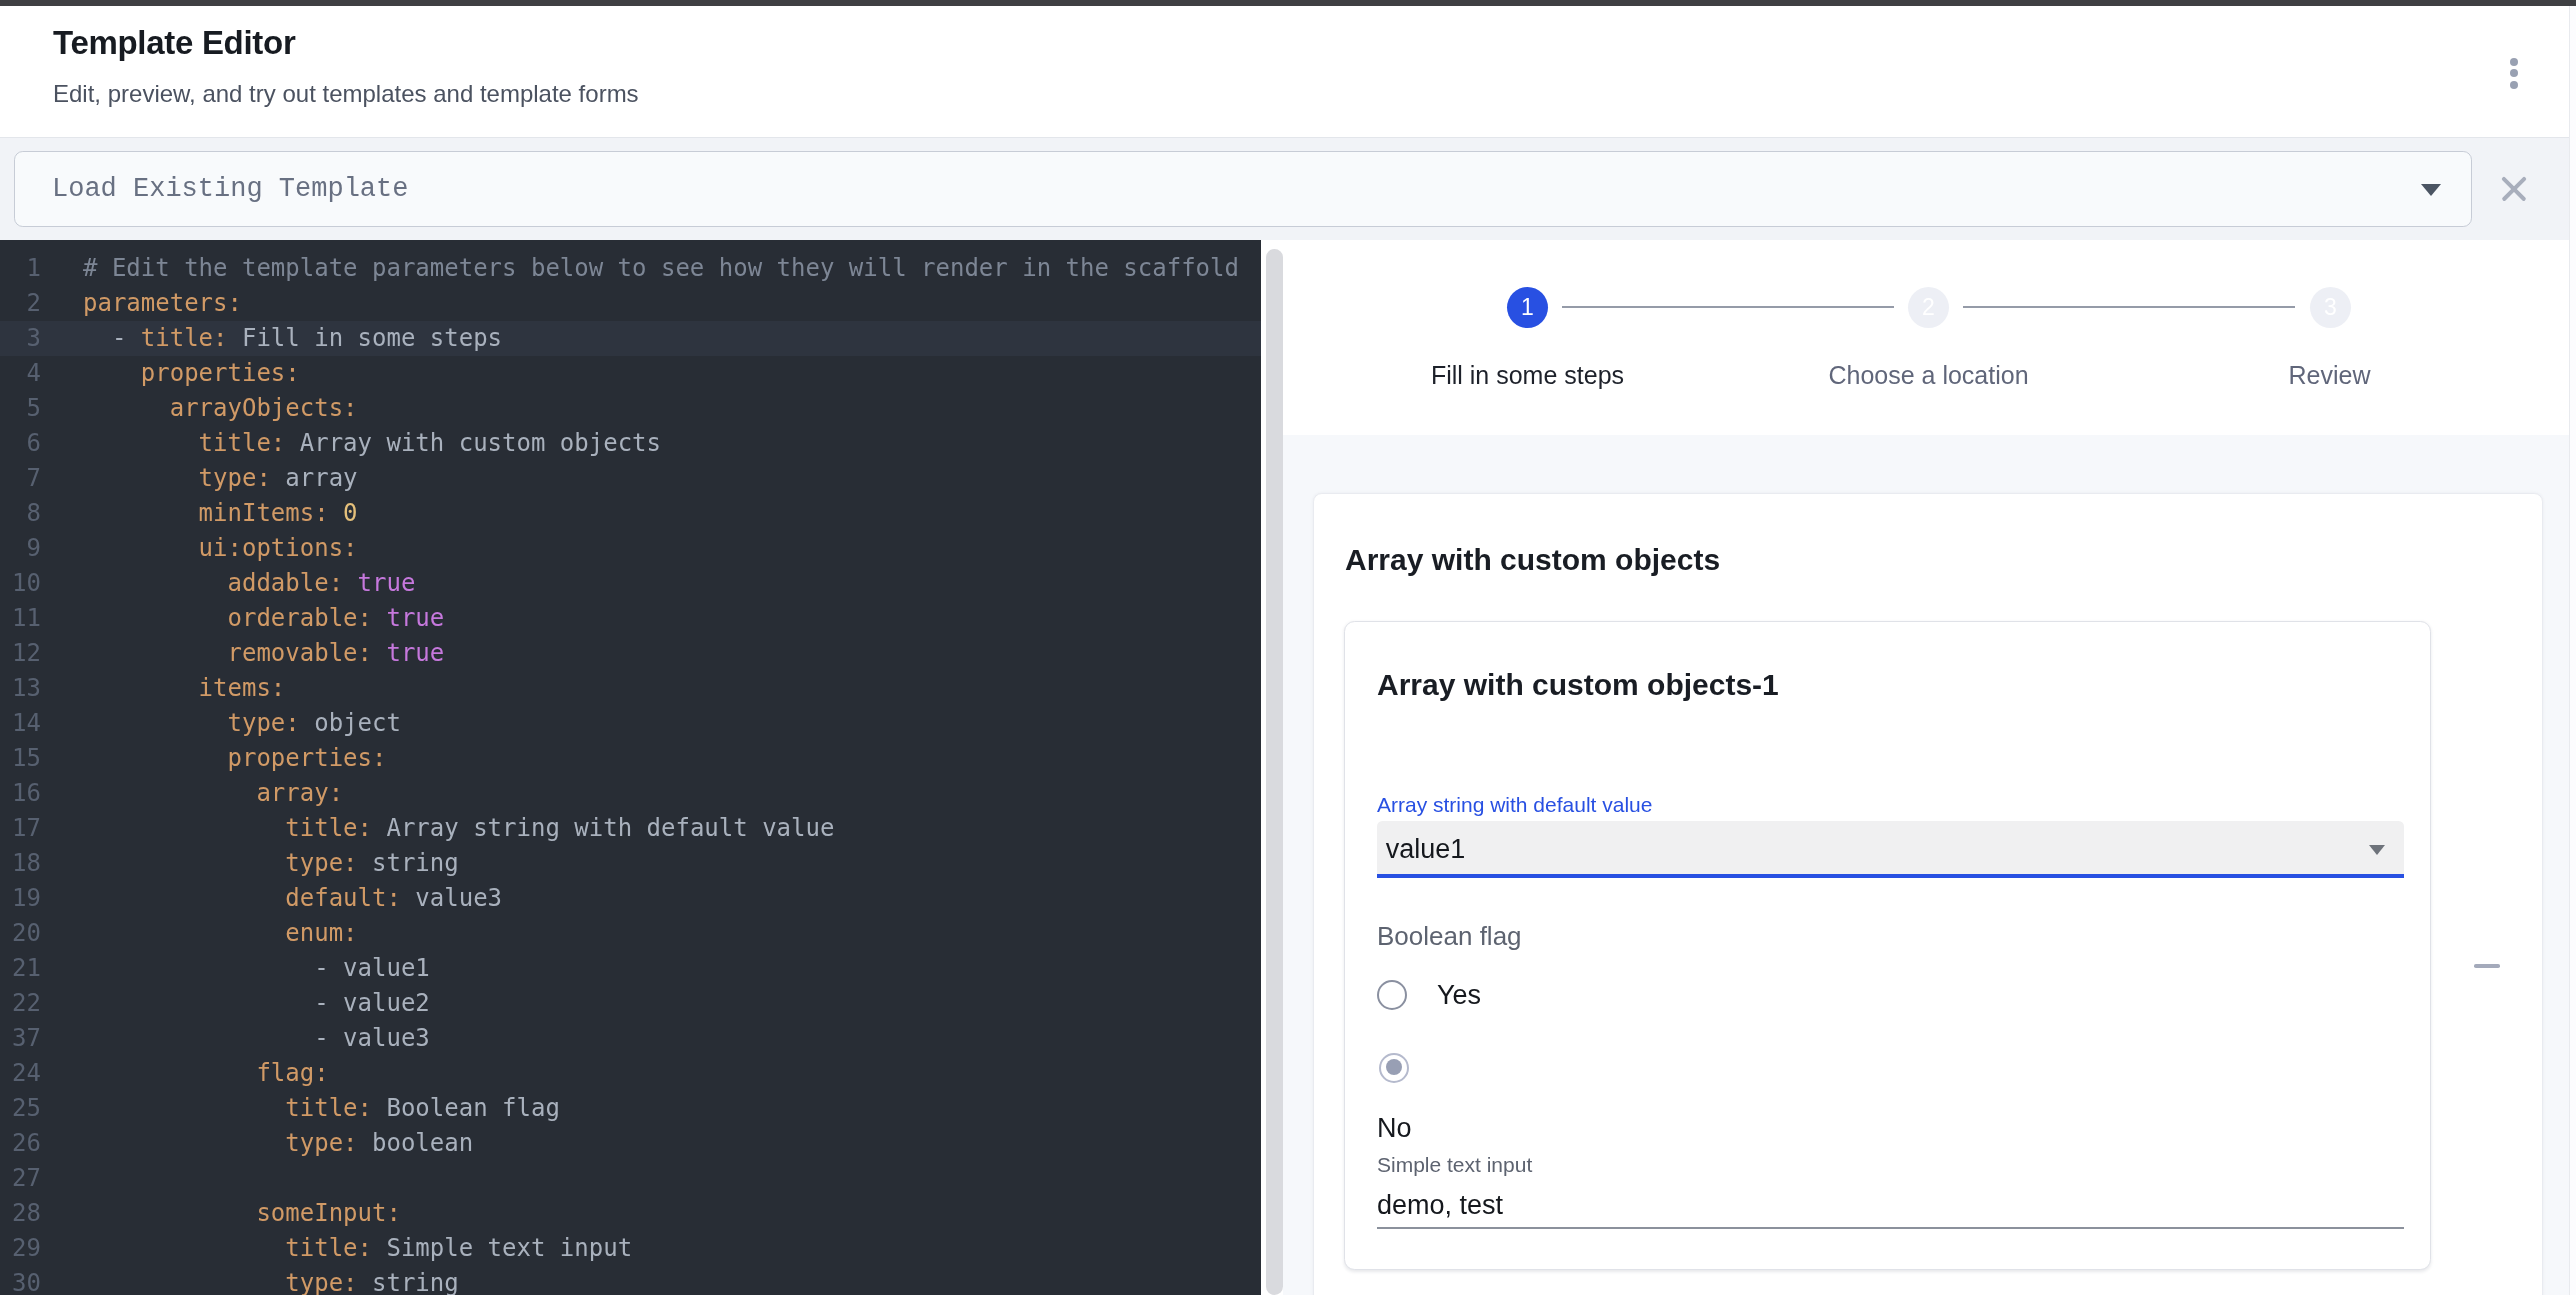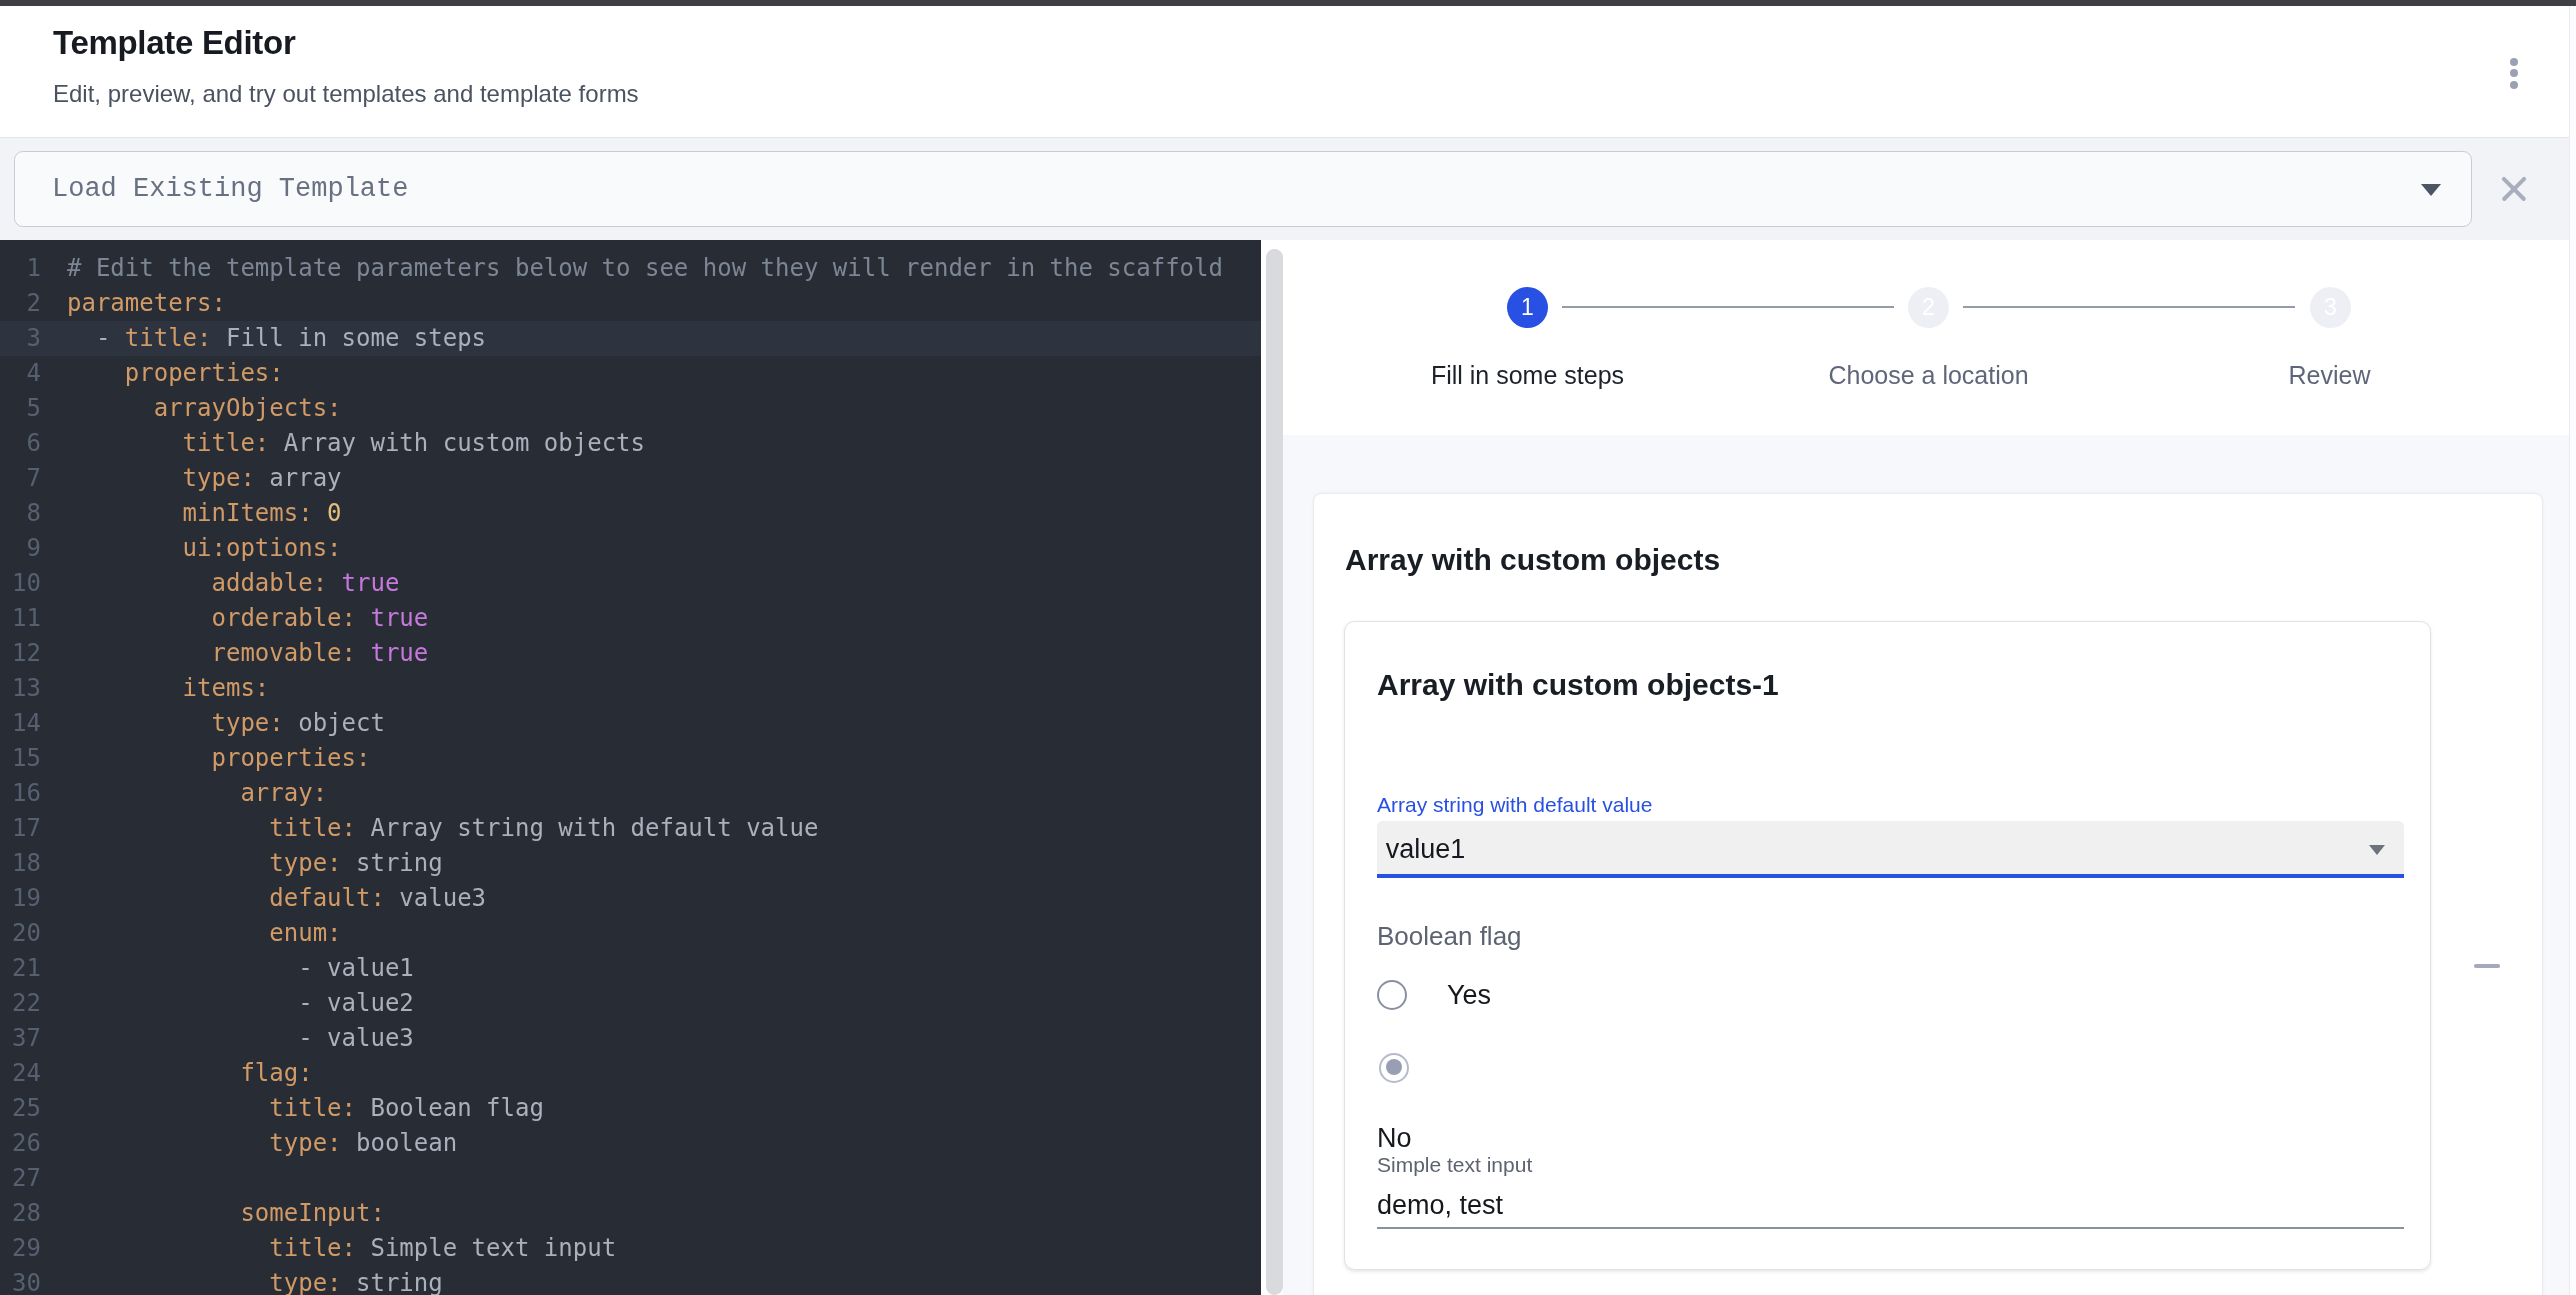--- a/index.html
+++ b/index.html
@@ -34,21 +34,21 @@
   .x-icon::before{transform:rotate(45deg);}
   .x-icon::after{transform:rotate(-45deg);}
 
   
   .main{position:absolute;left:0;top:240px;width:2576px;height:1055px;}
   .editor{position:absolute;left:0;top:0;width:1261px;height:1055px;background:var(--editor-bg);
     overflow:hidden;padding-top:10.6px;font-family:"DejaVu Sans Mono",monospace;font-size:24px;cursor:text;}
   .code-line{display:flex;height:35px;line-height:35px;white-space:pre;}
   .code-line.active{background:var(--editor-active);}
   .gutter{flex:0 0 41px;text-align:right;color:var(--lineno);user-select:none;}
-  .code-text{margin-left:26px;}
+  .code-text{margin-left:42px;}
   .tok-key{color:var(--tok-key);}
   .tok-val{color:var(--tok-val);}
   .tok-bool{color:var(--tok-bool);}
   .tok-num{color:var(--tok-num);}
   .tok-comment{color:var(--tok-comment);}
 
   .divider{position:absolute;left:1266px;top:8.8px;width:17px;height:1046px;background:#d9dade;border-radius:8.8px;cursor:col-resize;}
 
   
   .panel{position:absolute;left:1283px;top:0;width:1293px;height:1055px;background:#fff;overflow:hidden;}
@@ -67,21 +67,21 @@
     border:0.9px solid #e0e2e8;border-radius:10.6px;box-shadow:0 1.8px 3.5px rgba(20,30,60,.10);}
   .item-title{position:absolute;left:32px;top:46px;font-size:30px;font-weight:700;color:#191d24;}
   .field-label{position:absolute;left:32px;font-size:21px;color:#5d6370;}
   .field-label.accent{color:var(--accent);}
   .field-label.lg{font-size:26px;}
   .filled-select{position:absolute;left:32px;top:199px;width:1027px;height:57px;background:#f0f0f1;
     border-radius:5.3px 5.3px 0 0;border-bottom:4.4px solid var(--accent);cursor:pointer;}
   .filled-select .val{position:absolute;left:8.8px;top:0;line-height:57px;font-size:27px;color:#15181d;}
   .select-caret{position:absolute;right:19.4px;top:24px;width:0;height:0;
     border-left:8.8px solid transparent;border-right:8.8px solid transparent;border-top:10.6px solid #6e737b;}
-  .radio-row{position:absolute;left:32px;height:30px;display:flex;align-items:center;gap:40px;cursor:pointer;}
+  .radio-row{position:absolute;left:32px;height:30px;display:flex;align-items:center;gap:30px;cursor:pointer;}
   .radio-circle{width:30px;height:30px;border-radius:50%;border:2.7px solid #8a90a0;position:relative;flex:0 0 auto;}
   .radio-row.checked .radio-circle{border-color:#b5bacd;}
   .radio-row.checked .radio-circle::after{content:"";position:absolute;left:4.4px;top:4.4px;width:16px;height:16px;border-radius:50%;background:#989fb4;}
   .radio-text{font-size:27px;color:#15181d;}
   .text-input{position:absolute;left:32px;top:566px;width:1027px;height:41px;cursor:text;}
   .text-input .val{font-size:27px;color:#15181d;line-height:35px;}
   .input-underline{position:absolute;left:32px;top:605px;width:1027px;height:1.8px;background:#8b919c;}
   .remove-btn{position:absolute;left:1148px;top:447px;width:49px;height:49px;border:none;background:none;cursor:pointer;}
   .minus{position:absolute;left:11.5px;top:23px;width:26.5px;height:4.4px;border-radius:1.8px;background:#a4aabb;display:block;}
 

